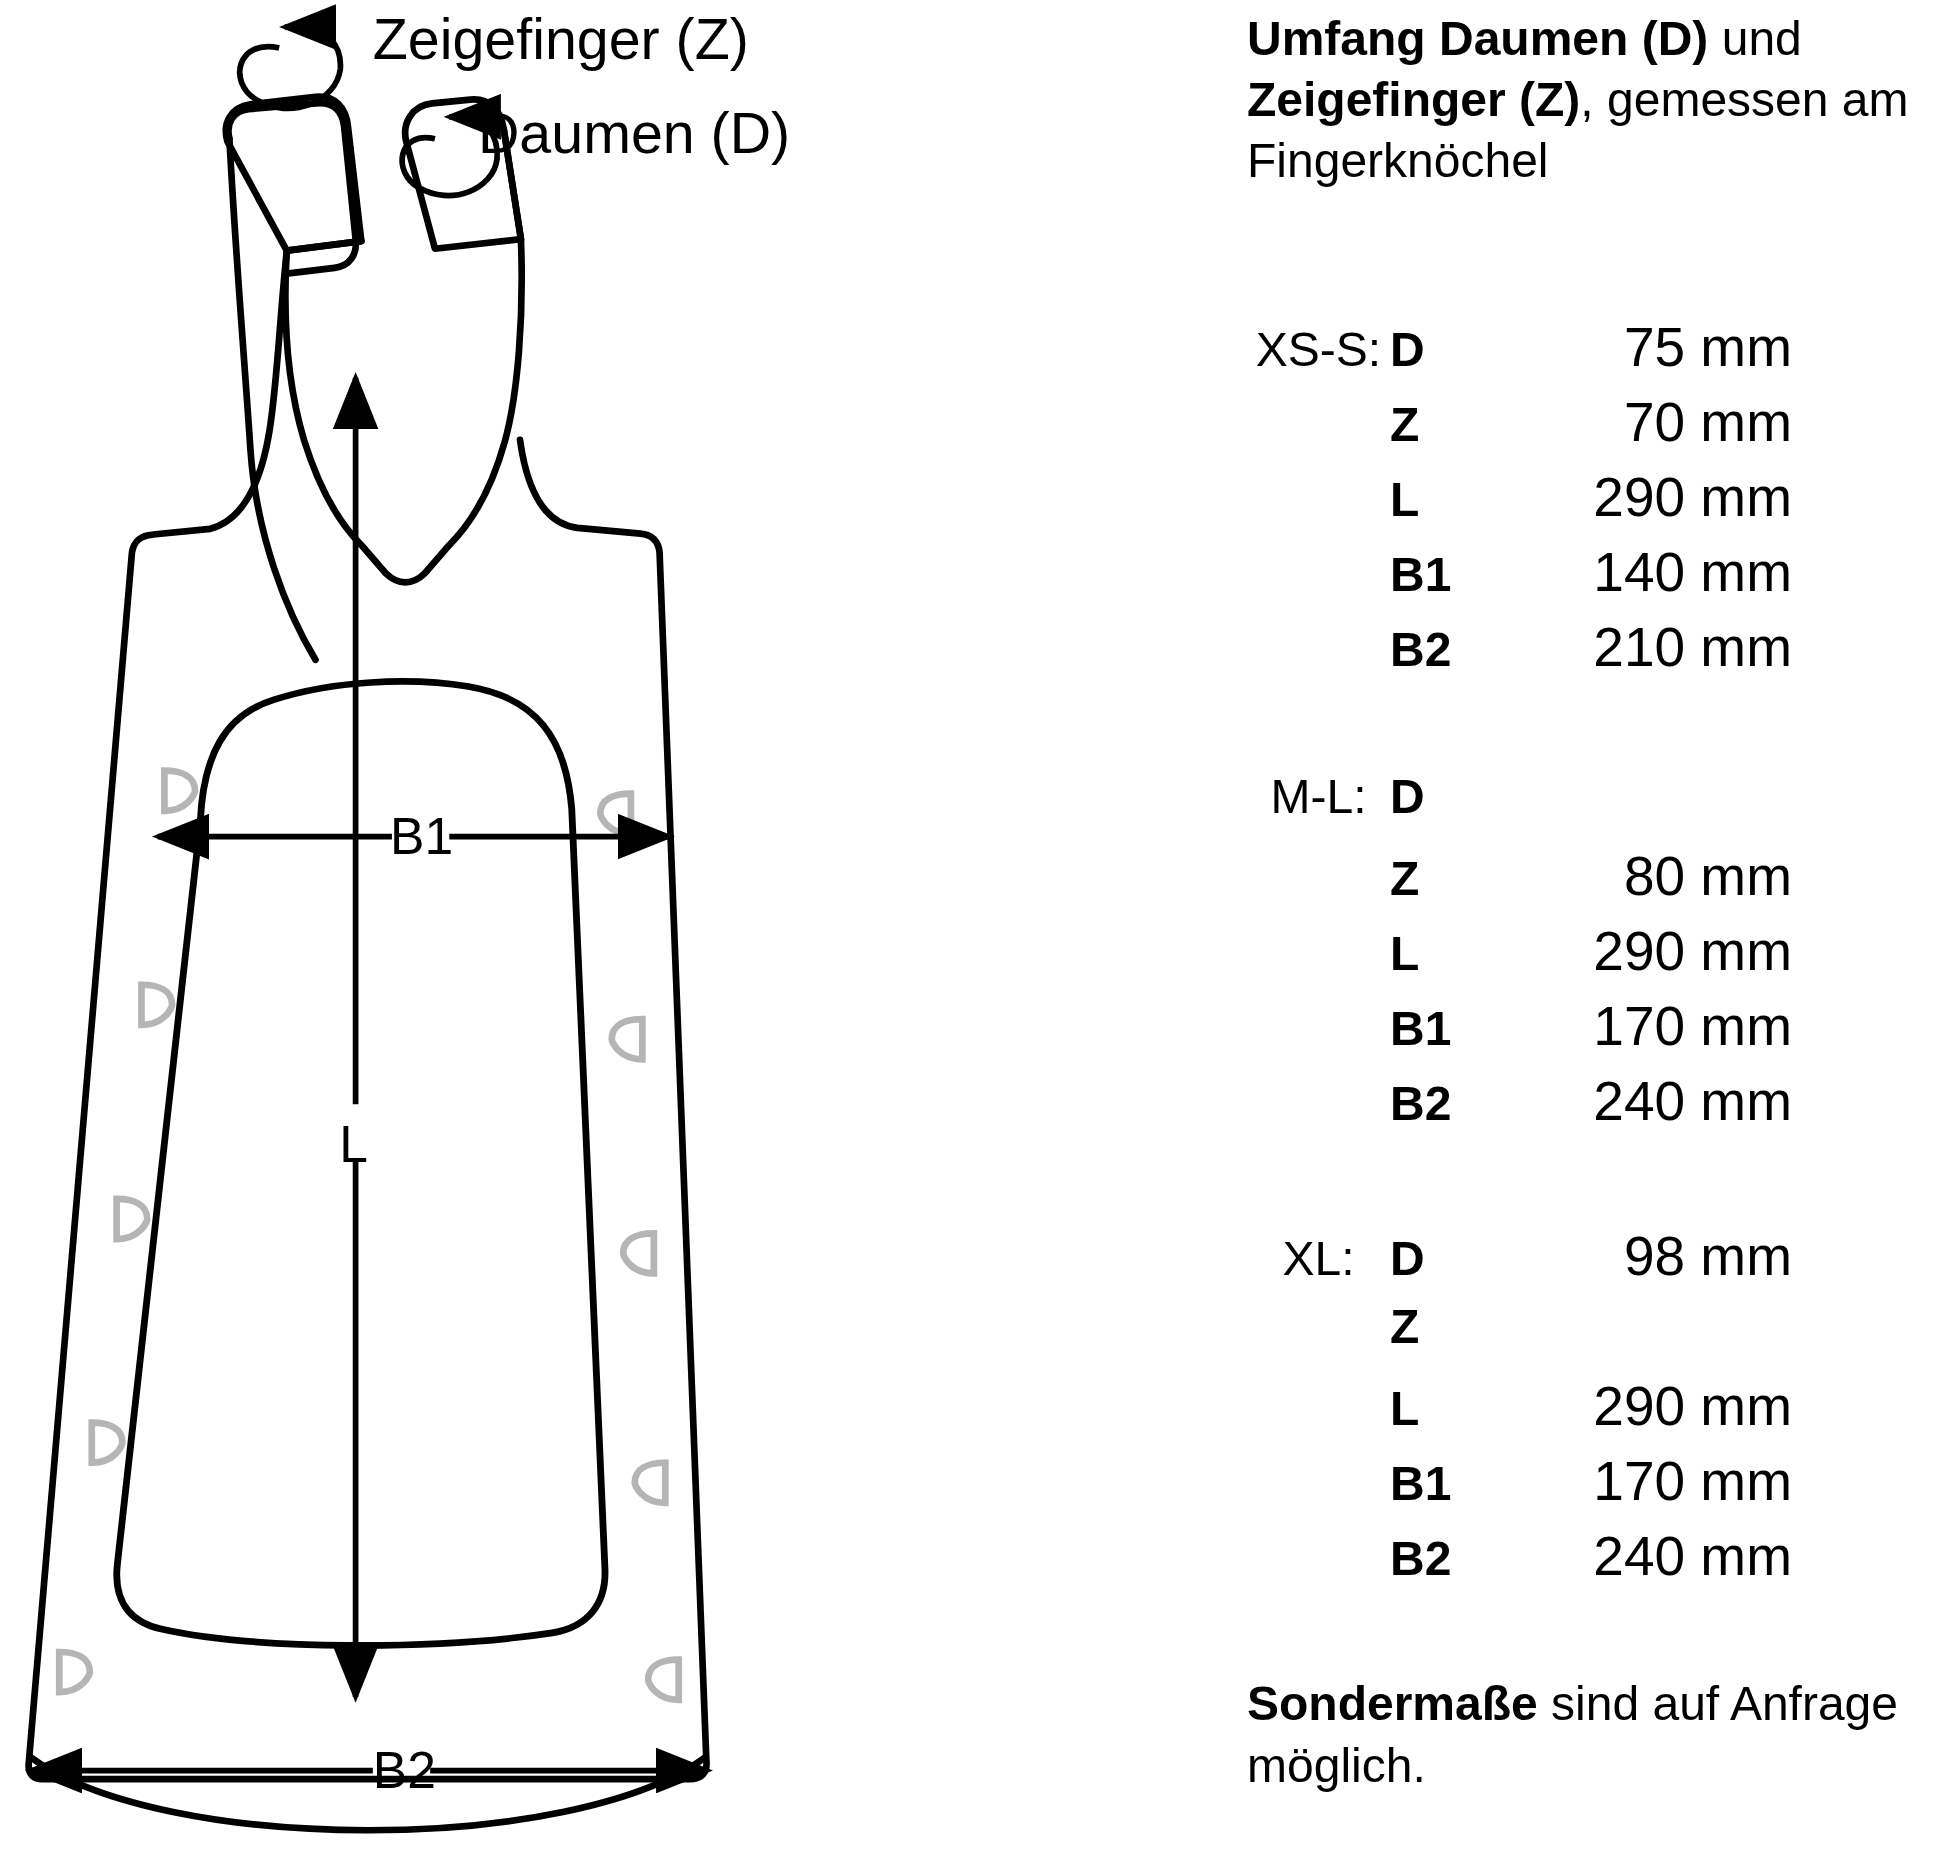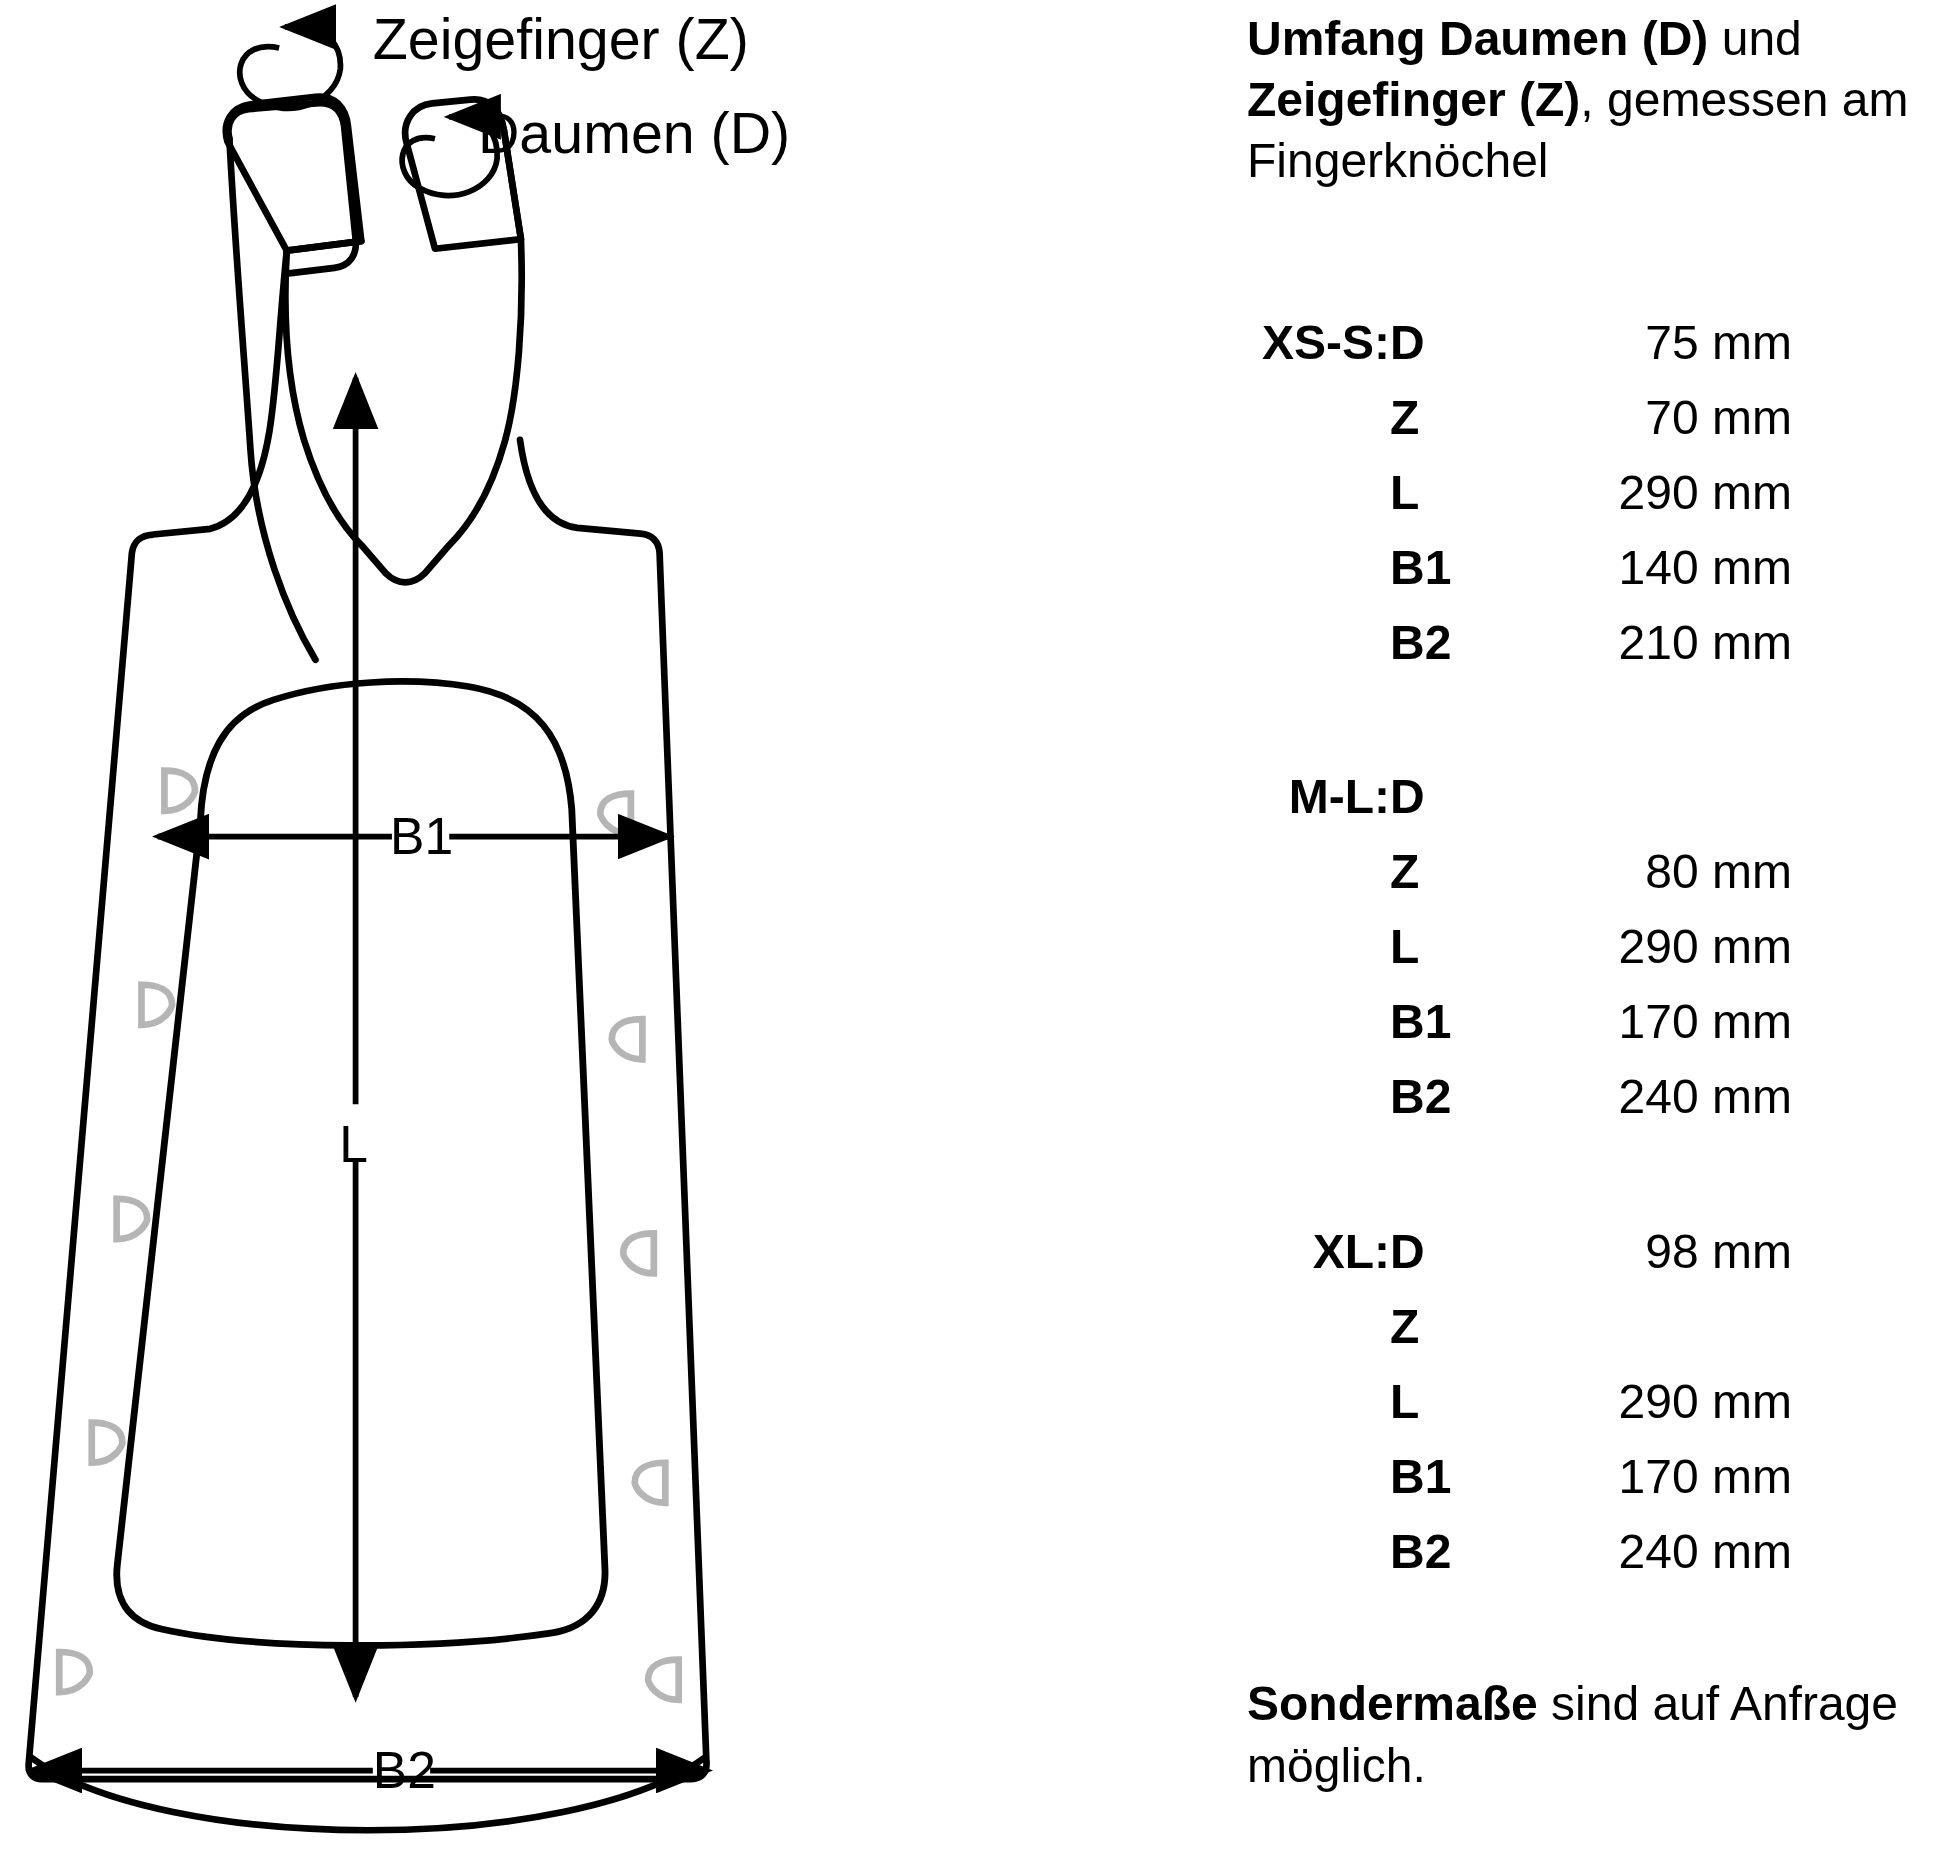--- a/index.html
+++ b/index.html
@@ -73,33 +73,33 @@
   #block-2 { top: 1224px; }
 
   .size-row {
     display: flex;
     align-items: baseline;
     height: 75px;
   }
   .size-name {
     width: 143px;
     font-size: 48px;
-    font-weight: bold;
-    text-align: right;
+    font-weight: normal;
+    text-align: center;
     white-space: nowrap;
   }
   .row-key {
     width: 115px;
     font-size: 48px;
     font-weight: bold;
     text-align: left;
   }
   .row-val {
     width: 287px;
-    font-size: 48px;
+    font-size: 55px;
     font-weight: normal;
     text-align: right;
     padding-right: 9.6px;
   }
   .footer-note {
     position: absolute;
     left: 19px;
     top: 1673px;
     width: 707px;
     font-size: 48px;

